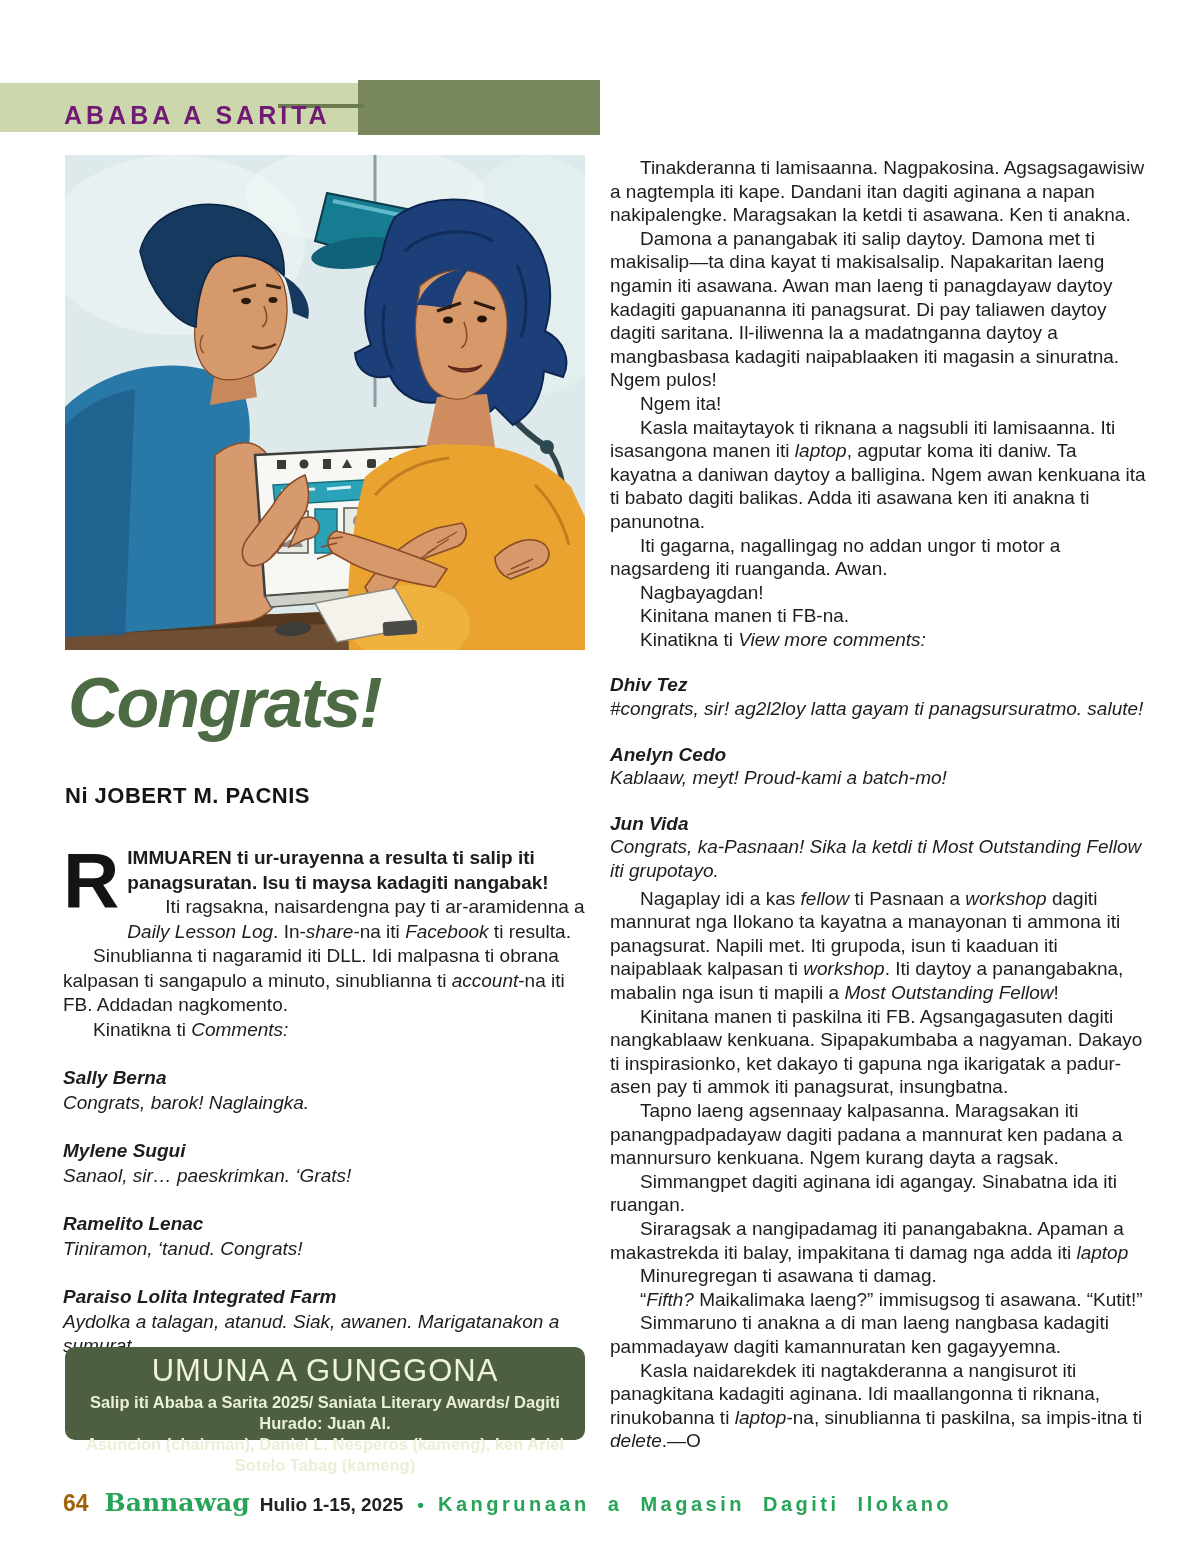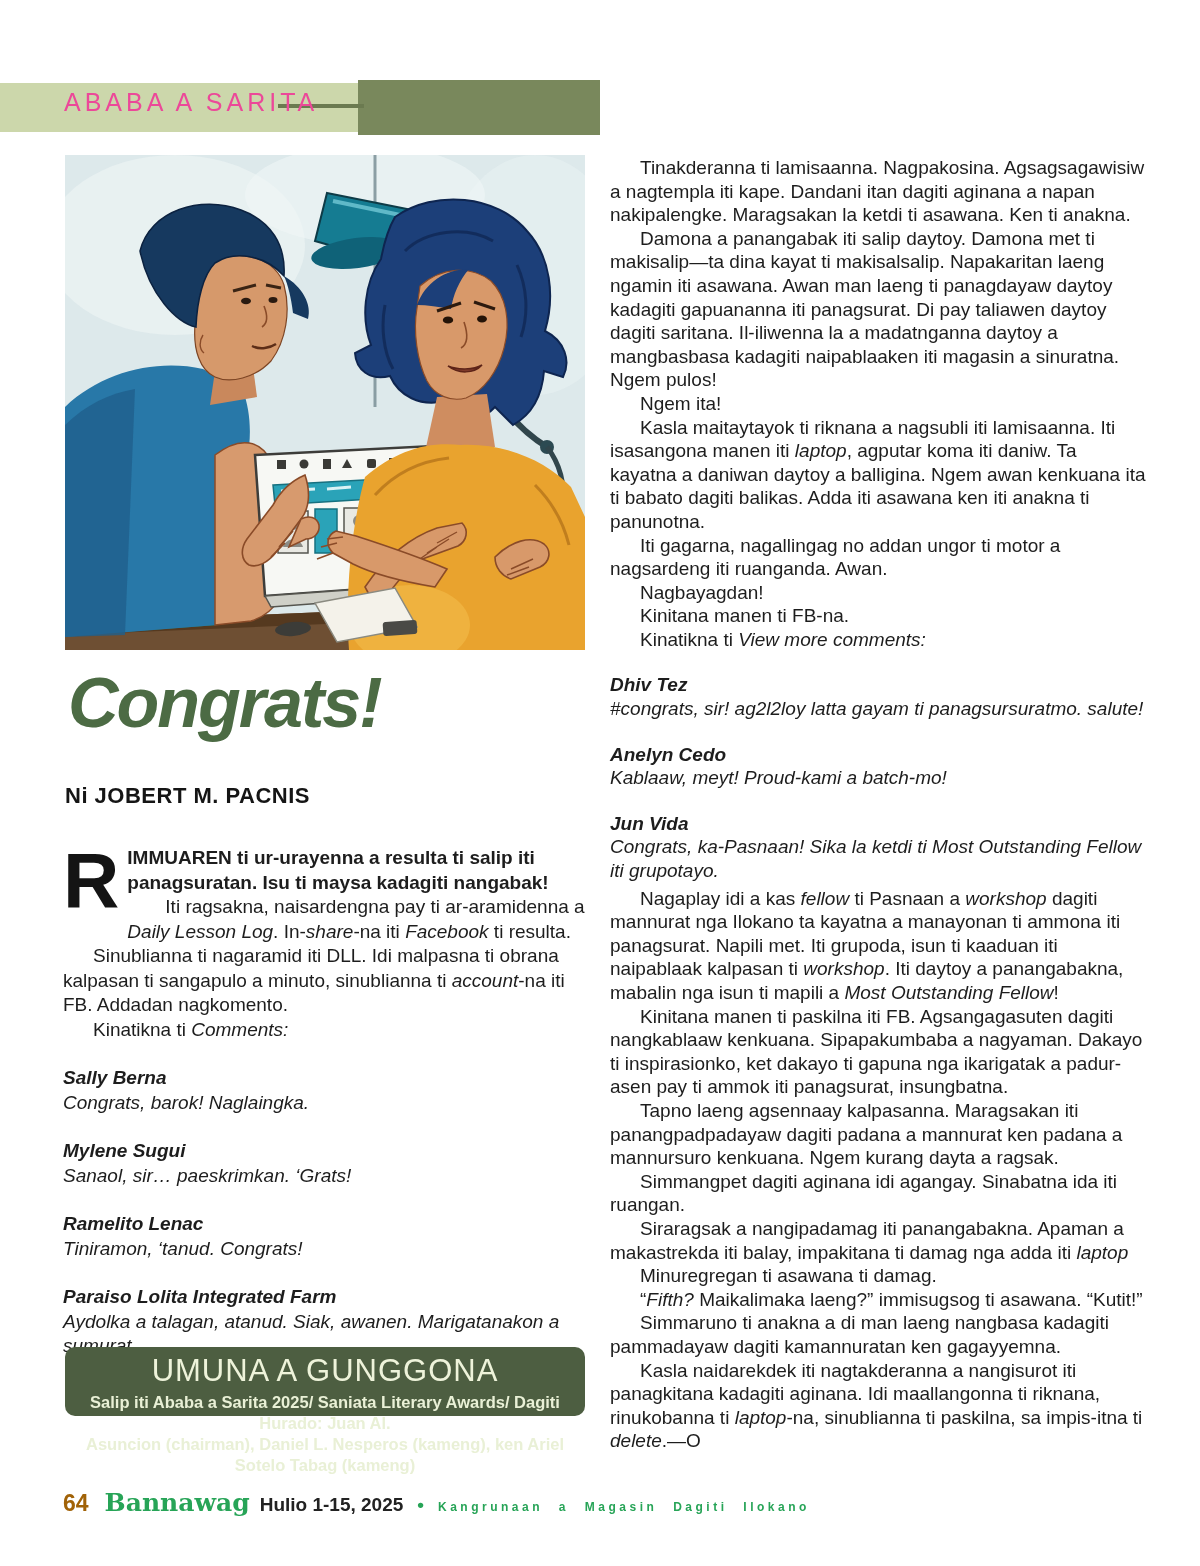--- a/index.html
+++ b/index.html
@@ -16,22 +16,22 @@
   body{
     width:1200px;height:1566px;position:relative;background:#ffffff;
     font-family:"Liberation Sans", sans-serif;color:var(--ink);
     overflow:hidden;
   }
   
   .header-band{position:absolute;left:0;top:83px;width:600px;height:49px;background:var(--header-band);}
   .header-block{position:absolute;left:358px;top:80px;width:242px;height:55px;background:var(--header-block);}
   .header-rule{position:absolute;left:278px;top:104px;width:86px;height:4px;background:var(--header-rule);}
   .header-label{
-    position:absolute;left:64px;top:88px;font-size:25px;font-weight:normal;
-    letter-spacing:4px;color:#ec4899;font-stretch:condensed;
+    position:absolute;left:64px;top:101px;font-size:25px;font-weight:bold;
+    letter-spacing:4px;color:#701a75;font-stretch:condensed;
   }
   
   .illustration{position:absolute;left:65px;top:155px;width:520px;height:495px;}
   .illustration svg{display:block;width:100%;height:100%;}
   
   .story-title{
     position:absolute;left:68px;top:648px;width:530px;
     font-family:Liberation Sans, sans-serif;font-style:italic;font-weight:bold;
     font-size:70px;line-height:110px;color:var(--title-green);letter-spacing:-2px;
   }
@@ -47,37 +47,37 @@
   }
   .comments{margin-top:20px;}
   .comment{margin-top:24px;}
   .right-col .comment{margin-top:22px;}
   .comment .c-name{font-weight:bold;font-style:italic;}
   .comment .c-body{font-style:italic;}
   .right-col .para-block-2{margin-top:4px;}
   .right-col .comments{margin-top:14px;}
   
   .award-box{
-    position:absolute;left:65px;top:1347px;width:520px;height:69px;
+    position:absolute;left:65px;top:1347px;width:520px;height:93px;
     background:var(--box-bg);border-radius:10px;text-align:center;
     color:var(--box-text);box-sizing:border-box;padding-top:6px;
   }
   .award-title{font-size:31px;letter-spacing:1px;font-weight:normal;color:#eef3da;}
   .award-sub{font-size:16.5px;font-weight:bold;line-height:21px;margin-top:3px;color:var(--box-text);}
   
   .footer{position:absolute;left:63px;top:1488px;display:flex;align-items:baseline;}
   .page-number{font-size:23px;font-weight:bold;color:#a16207;}
   .magazine-name{
     font-family:"DejaVu Serif", serif;font-weight:bold;font-size:25px;
     color:var(--footer-green);margin-left:16px;
   }
   .issue-date{font-size:19px;font-weight:bold;color:#222;margin-left:10px;}
   .footer-bullet{color:var(--footer-green);font-size:19px;font-weight:bold;margin-left:14px;}
   .tagline{
-    font-size:12px;font-weight:bold;color:var(--footer-green);
+    font-size:20px;font-weight:bold;color:var(--footer-green);
     letter-spacing:3.5px;word-spacing:9px;margin-left:14px;
   }
 </style>
 </head>
 <body>
 
 <div class="header-band"></div>
 <div class="header-block"></div>
 <div class="header-rule"></div>
 <div class="header-label">ABABA A SARITA</div>

